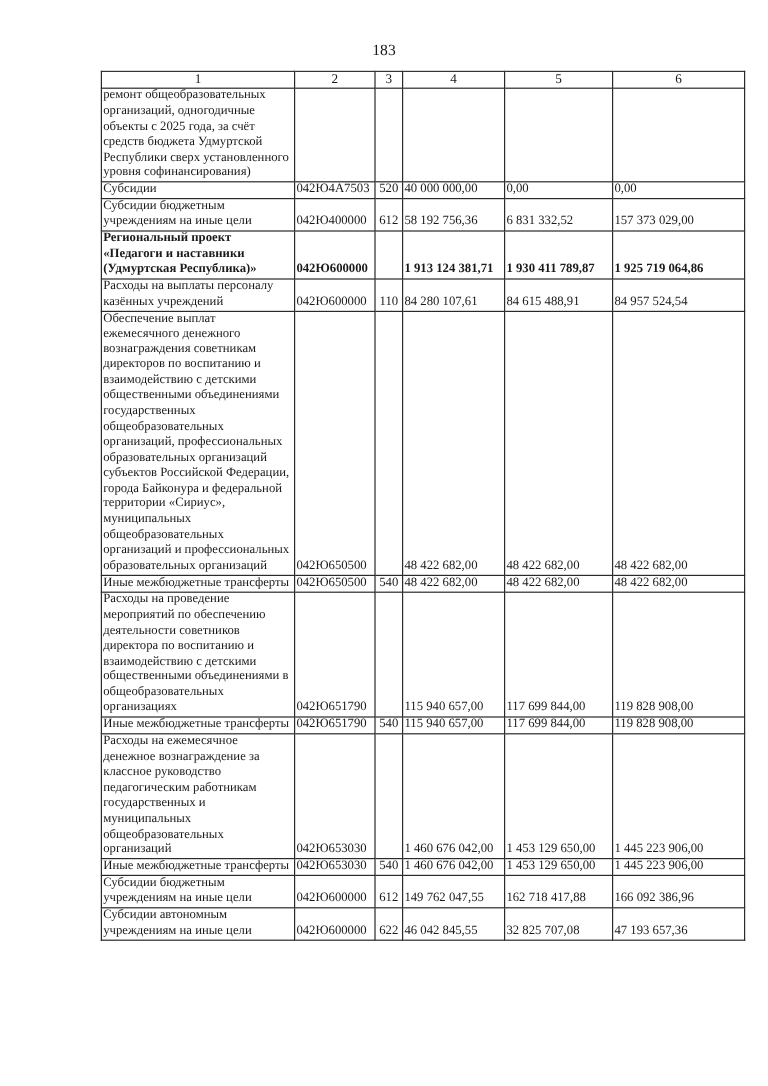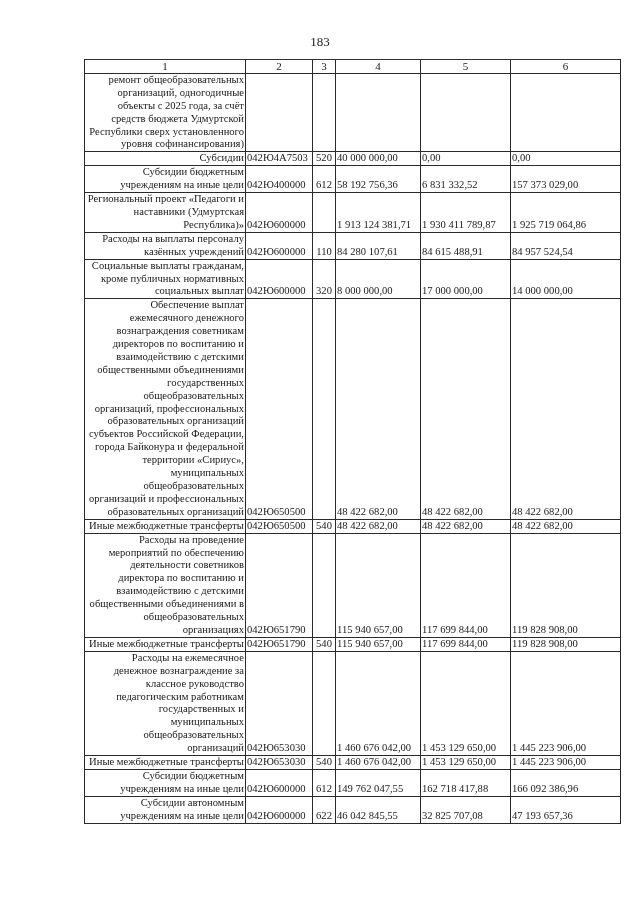--- a/index.html
+++ b/index.html
@@ -10,25 +10,25 @@
   table.budget { position:absolute; top:59px; left:84px; border-collapse:collapse;
                  table-layout:fixed; width:536px; font-size:10.6px; line-height:12.9px; }
   table.budget col.c1 { width:161px; }
   table.budget col.c2 { width:67px; }
   table.budget col.c3 { width:23px; }
   table.budget col.c4 { width:85px; }
   table.budget col.c5 { width:90px; }
   table.budget col.c6 { width:110px; }
   table.budget th, table.budget td { border:1px solid #2a2a2a; padding:0 1px; vertical-align:bottom; }
   table.budget th { font-weight:normal; text-align:center; height:12px; font-size:11px; border-top:1.5px solid #333; }
-  td.name { text-align:right; white-space:normal; padding-left:1px; }
+  td.name { text-align:left; white-space:normal; padding-left:1px; }
   td.code { text-align:left; padding-left:2px; white-space:nowrap;margin-top:16px; }
   td.type { text-align:center; }
   td.num { text-align:left; white-space:nowrap; padding-right:1px; }
-  tr.bold td { font-weight:normal; }
+  tr.bold td { font-weight:bold; }
 </style>
 </head>
 <body>
 
 <div class="page-number">183</div>
 
 <table class="budget">
   <colgroup>
     <col class="c1">
       <col class="c2">
@@ -80,28 +80,20 @@
         <td class="num">1 930 411 789,87</td>
         <td class="num">1 925 719 064,86</td>
       </tr>
       <tr>
         <td class="name">Расходы на выплаты персоналу казённых учреждений</td>
         <td class="code">042Ю600000</td>
         <td class="type">110</td>
         <td class="num">84 280 107,61</td>
         <td class="num">84 615 488,91</td>
         <td class="num">84 957 524,54</td>
-      </tr>
-      <tr>
-        <td class="name">Социальные выплаты гражданам, кроме публичных нормативных социальных выплат</td>
-        <td class="code">042Ю600000</td>
-        <td class="type">320</td>
-        <td class="num">8 000 000,00</td>
-        <td class="num">17 000 000,00</td>
-        <td class="num">14 000 000,00</td>
       </tr>
       <tr>
         <td class="name">Обеспечение выплат ежемесячного денежного вознаграждения советникам директоров по воспитанию и взаимодействию с детскими общественными объединениями государственных общеобразовательных организаций, профессиональных образовательных организаций субъектов Российской Федерации, города Байконура и федеральной территории «Сириус», муниципальных общеобразовательных организаций и профессиональных образовательных организаций</td>
         <td class="code">042Ю650500</td>
         <td class="type"></td>
         <td class="num">48 422 682,00</td>
         <td class="num">48 422 682,00</td>
         <td class="num">48 422 682,00</td>
       </tr>
       <tr>

